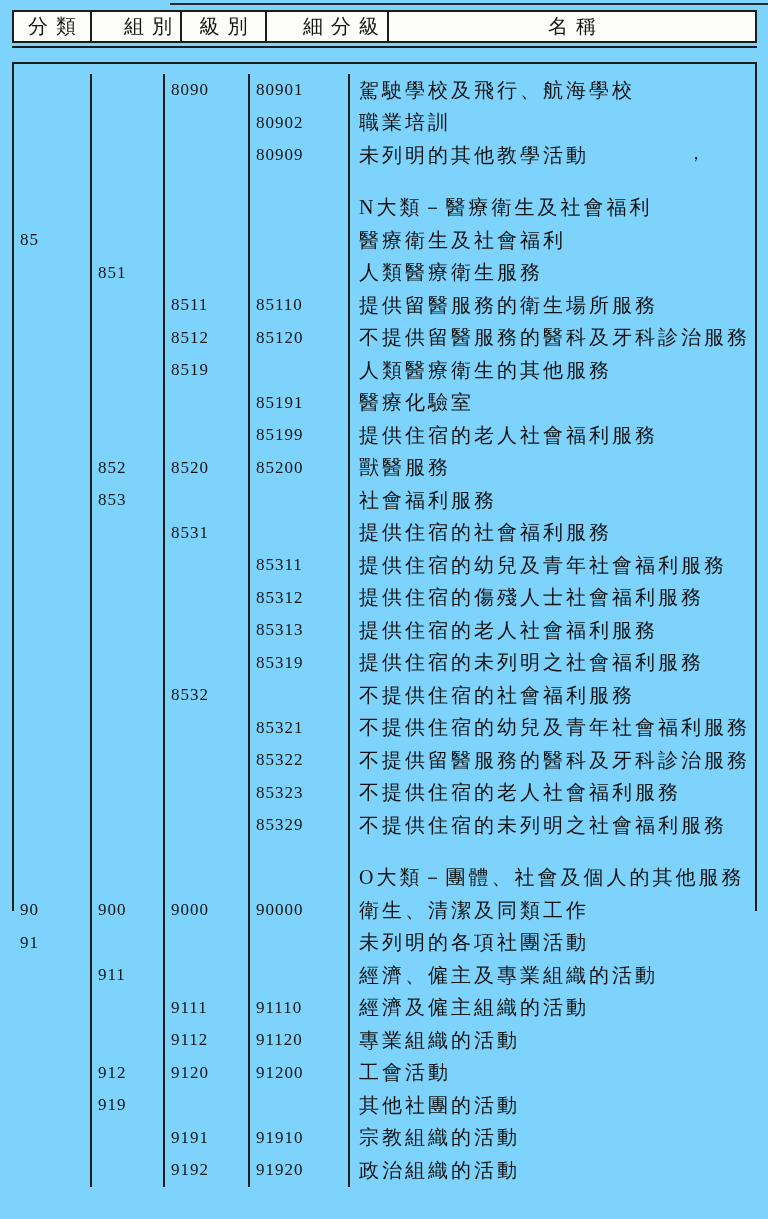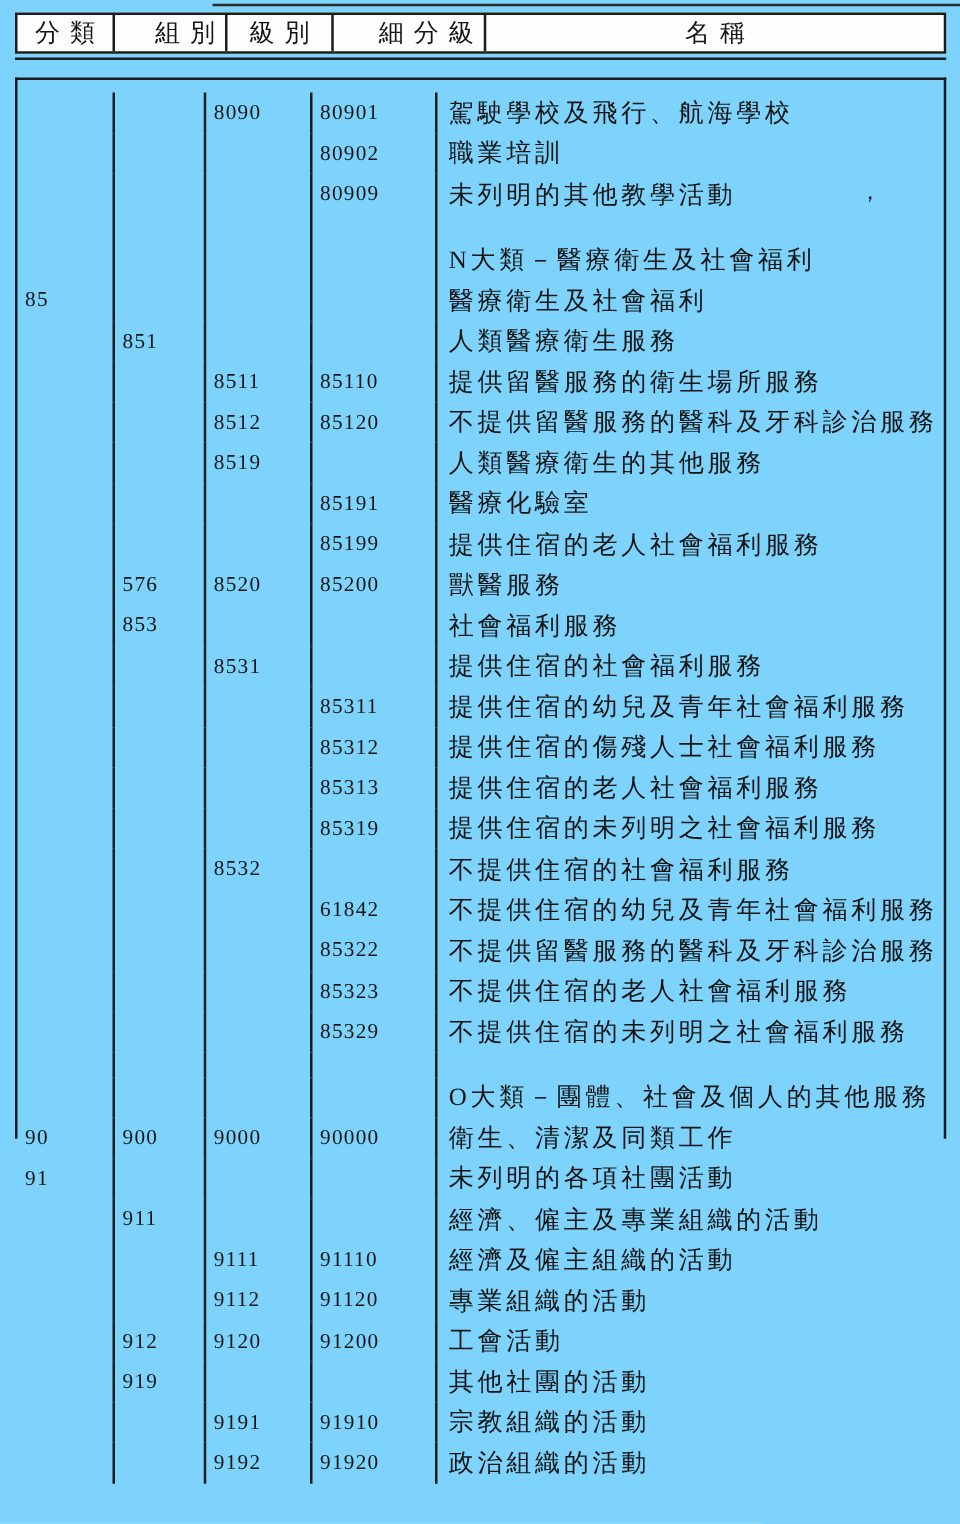--- a/index.html
+++ b/index.html
@@ -144,21 +144,21 @@
       </div>
       <div class="row">
         <div class="cell c1 code"></div>
         <div class="cell c2 code"></div>
         <div class="cell c3 code"></div>
         <div class="cell c4 code">85199</div>
         <div class="cell c5 name">提供住宿的老人社會福利服務</div>
       </div>
       <div class="row">
         <div class="cell c1 code"></div>
-        <div class="cell c2 code">576</div>
+        <div class="cell c2 code">852</div>
         <div class="cell c3 code">8520</div>
         <div class="cell c4 code">85200</div>
         <div class="cell c5 name">獸醫服務</div>
       </div>
       <div class="row">
         <div class="cell c1 code"></div>
         <div class="cell c2 code">853</div>
         <div class="cell c3 code"></div>
         <div class="cell c4 code"></div>
         <div class="cell c5 name">社會福利服務</div>
@@ -202,21 +202,21 @@
         <div class="cell c1 code"></div>
         <div class="cell c2 code"></div>
         <div class="cell c3 code">8532</div>
         <div class="cell c4 code"></div>
         <div class="cell c5 name">不提供住宿的社會福利服務</div>
       </div>
       <div class="row">
         <div class="cell c1 code"></div>
         <div class="cell c2 code"></div>
         <div class="cell c3 code"></div>
-        <div class="cell c4 code">61842</div>
+        <div class="cell c4 code">85321</div>
         <div class="cell c5 name">不提供住宿的幼兒及青年社會福利服務</div>
       </div>
       <div class="row">
         <div class="cell c1 code"></div>
         <div class="cell c2 code"></div>
         <div class="cell c3 code"></div>
         <div class="cell c4 code">85322</div>
         <div class="cell c5 name">不提供留醫服務的醫科及牙科診治服務</div>
       </div>
       <div class="row">

